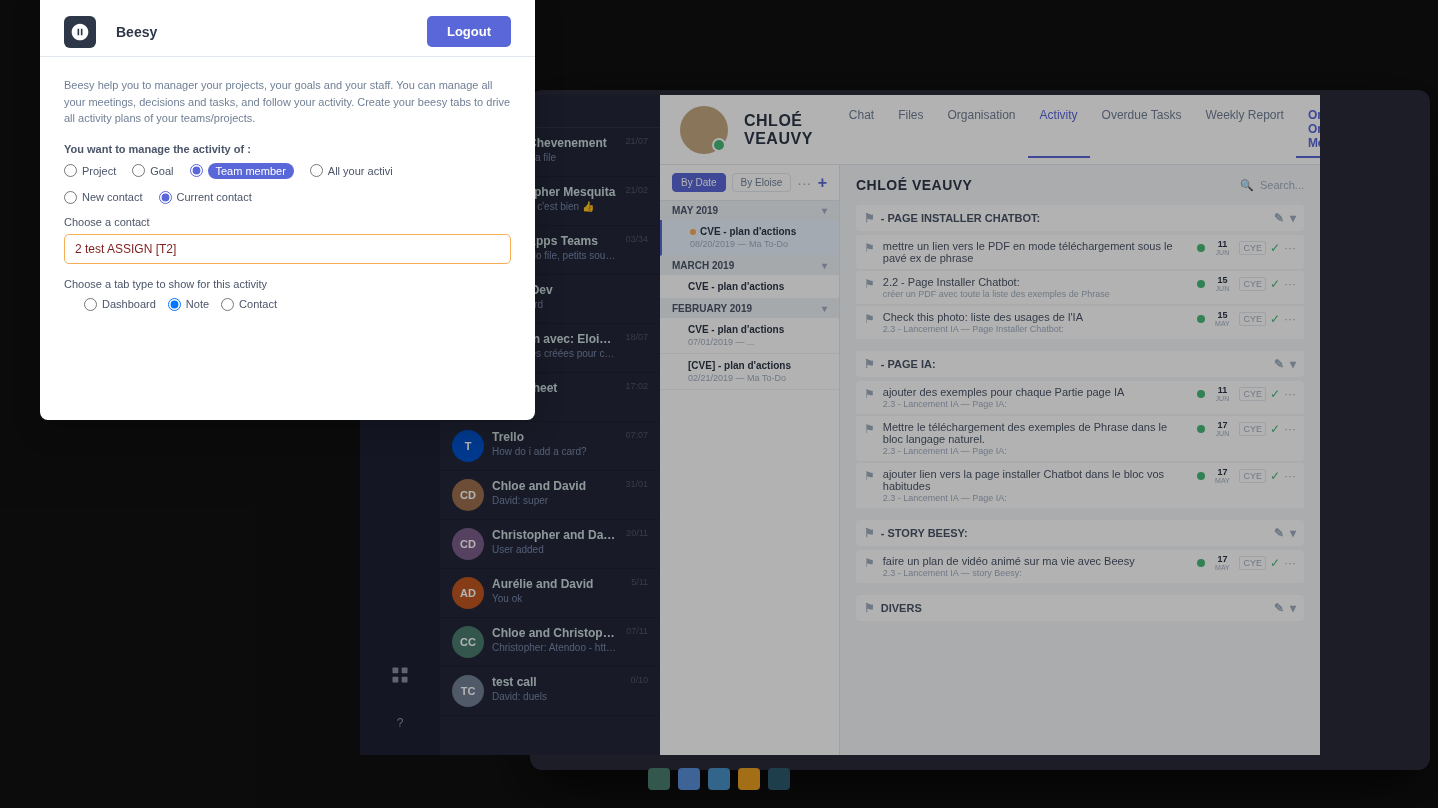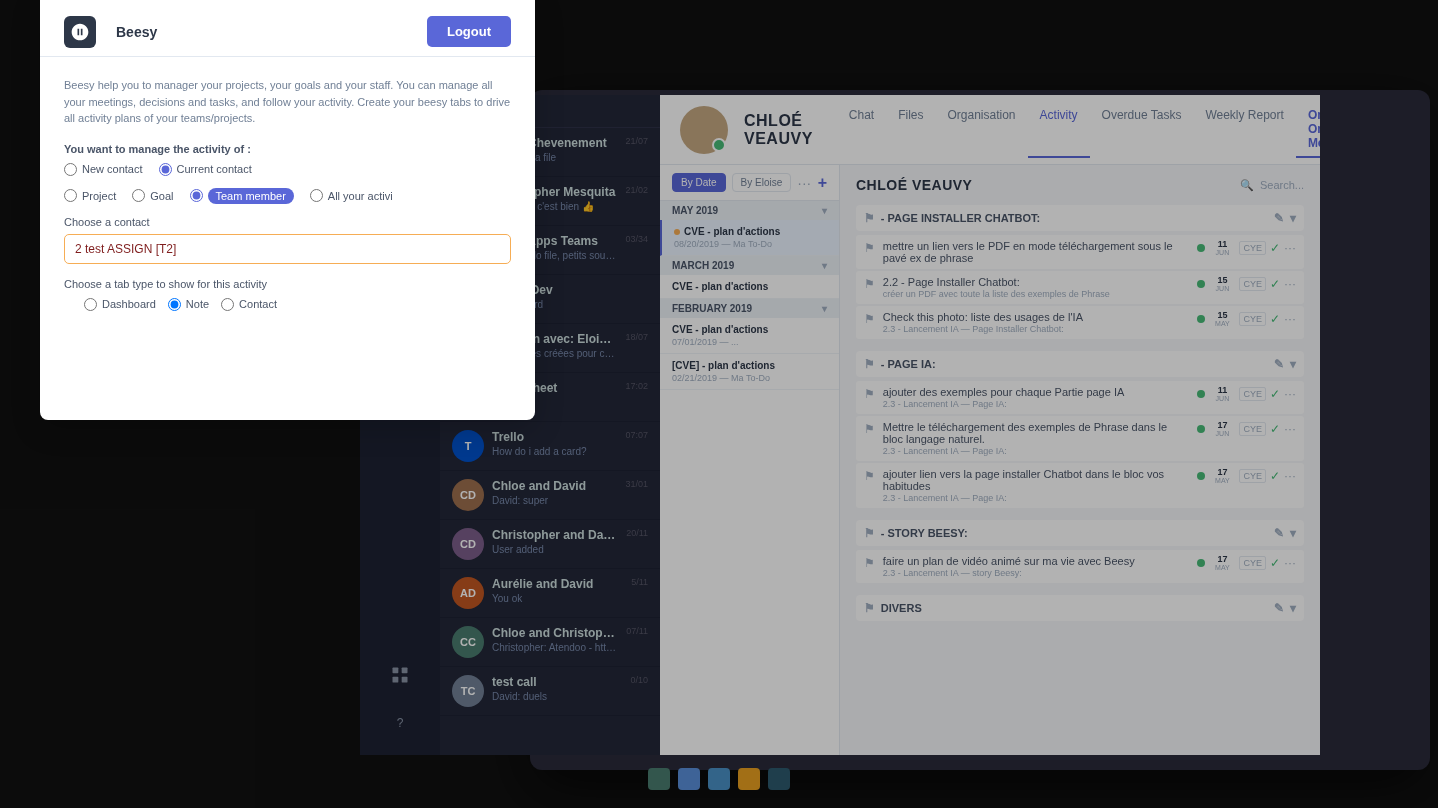--- a/index.html
+++ b/index.html
@@ -250,21 +250,21 @@
       background: #edf2f7;
       padding: 4px 12px;
       font-size: 10px;
       font-weight: 700;
       color: #4a5568;
       display: flex;
       align-items: flex-start;
       justify-content: space-between;
     }
     .activity-item {
-      padding: 6px 12px;
+      padding: 6px 28px;
       border-bottom: 1px solid #f0f4f8;
       cursor: pointer;
     }
     .activity-item.active { background: #ebf4ff; border-left: 2px solid #5a67d8; }
     .activity-item-title {
       font-size: 10px;
       font-weight: 600;
       color: #2d3748;
     }
     .activity-item-sub {
@@ -944,50 +944,50 @@
       <span class="modal-logo-name">Beesy</span>
     </div>
     <a class="modal-about-link">About</a>
     <button class="logout-btn">Logout</button>
   </div>
 
   <div class="modal-body">
     <div class="modal-desc">Beesy help you to manager your projects, your goals and your staff. You can manage all your meetings, decisions and tasks, and follow your activity. Create your beesy tabs to drive all activity plans of your teams/projects.</div>
 
     <div class="modal-label">You want to manage the activity of :</div>
-    <div class="radio-group">
-      <label class="radio-option">
-        <input type="radio" name="contact_type" value="new" style="">
-        <span>New contact</span>
-      </label>
-      <label class="radio-option">
-        <input type="radio" name="contact_type" value="current" checked="" style="">
-        <span>Current contact</span>
-      </label>
-    </div>
-
     <div class="radio-group">
       <label class="radio-option">
         <input type="radio" name="activity_type" value="project" style="">
         <span>Project</span>
       </label>
       <label class="radio-option">
         <input type="radio" name="activity_type" value="goal" style="">
         <span>Goal</span>
       </label>
       <label class="radio-option">
         <input type="radio" name="activity_type" value="team_member" checked="" style="">
         <span class="highlight-radio">Team member</span>
       </label>
       <label class="radio-option">
         <input type="radio" name="activity_type" value="all" style="">
         <span>All your activi</span>
       </label>
     </div>
 
+    <div class="radio-group">
+      <label class="radio-option">
+        <input type="radio" name="contact_type" value="new" style="">
+        <span>New contact</span>
+      </label>
+      <label class="radio-option">
+        <input type="radio" name="contact_type" value="current" checked="" style="">
+        <span>Current contact</span>
+      </label>
+    </div>
+
     <div class="modal-section-label">Choose a contact</div>
     <select class="modal-select"><option>2 test ASSIGN [T2]</option></select>
 
     <div class="modal-section-label2">Choose a tab type to show for this activity</div>
     <div class="tab-type-group">
       <label class="tab-type-option">
         <input type="radio" name="tab_type" value="dashboard" style="">
         <span>Dashboard</span>
       </label>
       <label class="tab-type-option">

